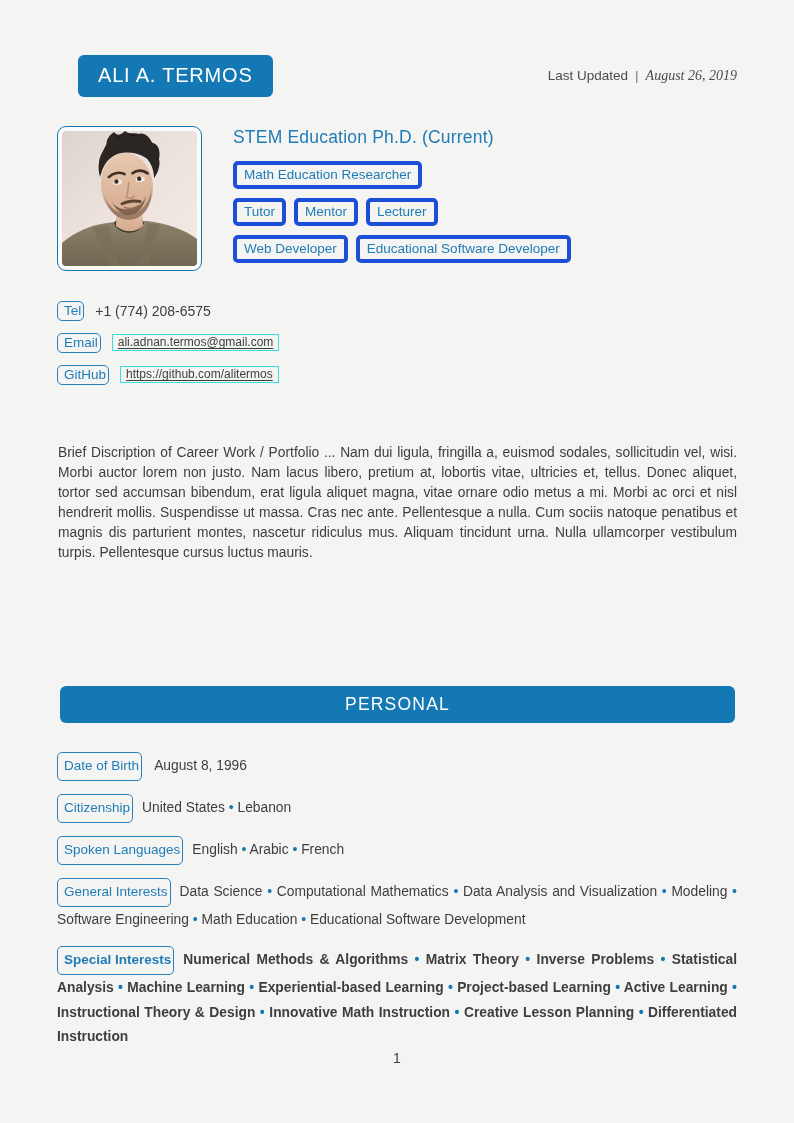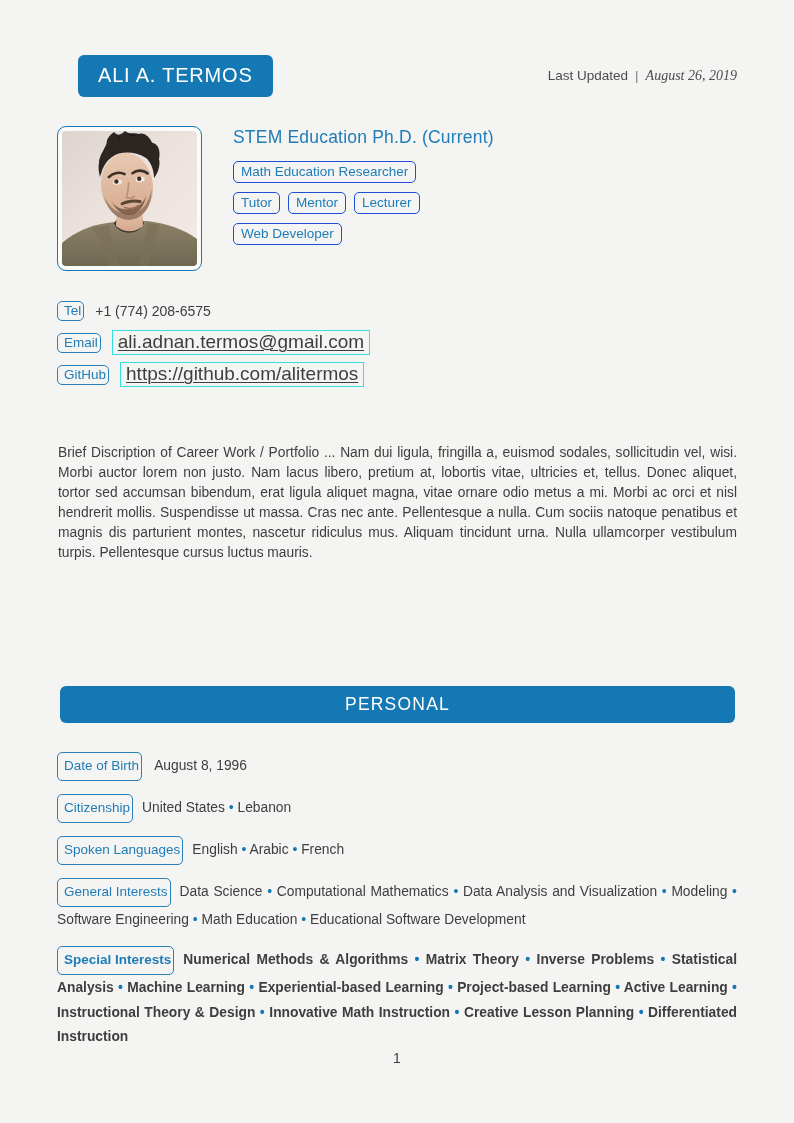--- a/index.html
+++ b/index.html
@@ -47,21 +47,21 @@
   .photo-frame .photo {
     width: 100%; height: 100%;
     border-radius: 4px; overflow: hidden; display: block;
   }
   .profile-info { position: absolute; left: 233px; top: 127px; width: 480px; }
   .degree-title { color: #1f7cb6; font-size: 17.5px; letter-spacing: 0.2px; }
   .tags { margin-top: 13px; }
   .tag-row { margin-bottom: 9px; display: flex; gap: 8px; }
   .tag {
     display: inline-block;
-    border: 1px solid #1d4ed8;
+    border: 4px solid #1d4ed8;
     border-radius: 5px;
     color: #1f7cb6;
     font-size: 13.5px;
     padding: 2px 7px 3px 7px;
     white-space: nowrap;
   }
 
   
   .contact { position: absolute; left: 57px; top: 299px; }
   .contact-row { margin-bottom: 9px; display: flex; align-items: center; height: 23px; }
@@ -72,21 +72,21 @@
     color: #1f7cb6;
     font-size: 13.5px;
     padding: 1px 2px 2px 6px;
     white-space: nowrap;
   }
   .contact-row .value { margin-left: 11px; font-size: 14px; color: #3e3e3e; }
   .link-box {
     margin-left: 11px;
     border: 1.5px solid #35dfdd;
     padding: 0 5px 1px 5px;
-    font-size: 19px;
+    font-size: 12px;
     color: #3e3e3e;
     text-decoration: underline;
     text-decoration-thickness: 1px;
     text-underline-offset: 2px;
     cursor: pointer;
   }
 
   
   .summary {
     position: absolute; left: 58px; top: 443px; width: 679px;
@@ -190,20 +190,21 @@
         <div class="tag-row">
           <span class="tag">Math Education Researcher</span>
         </div>
         <div class="tag-row">
           <span class="tag">Tutor</span>
           <span class="tag">Mentor</span>
           <span class="tag">Lecturer</span>
         </div>
         <div class="tag-row">
           <span class="tag">Web Developer</span>
+          <span class="tag">Educational Software Developer</span>
         </div>
       </div>
   </div>
 
   <div class="contact">
     <div class="contact-row">
       <span class="label-box">Tel</span>
       <span class="value">+1 (774) 208-6575</span>
     </div>
     <div class="contact-row">

